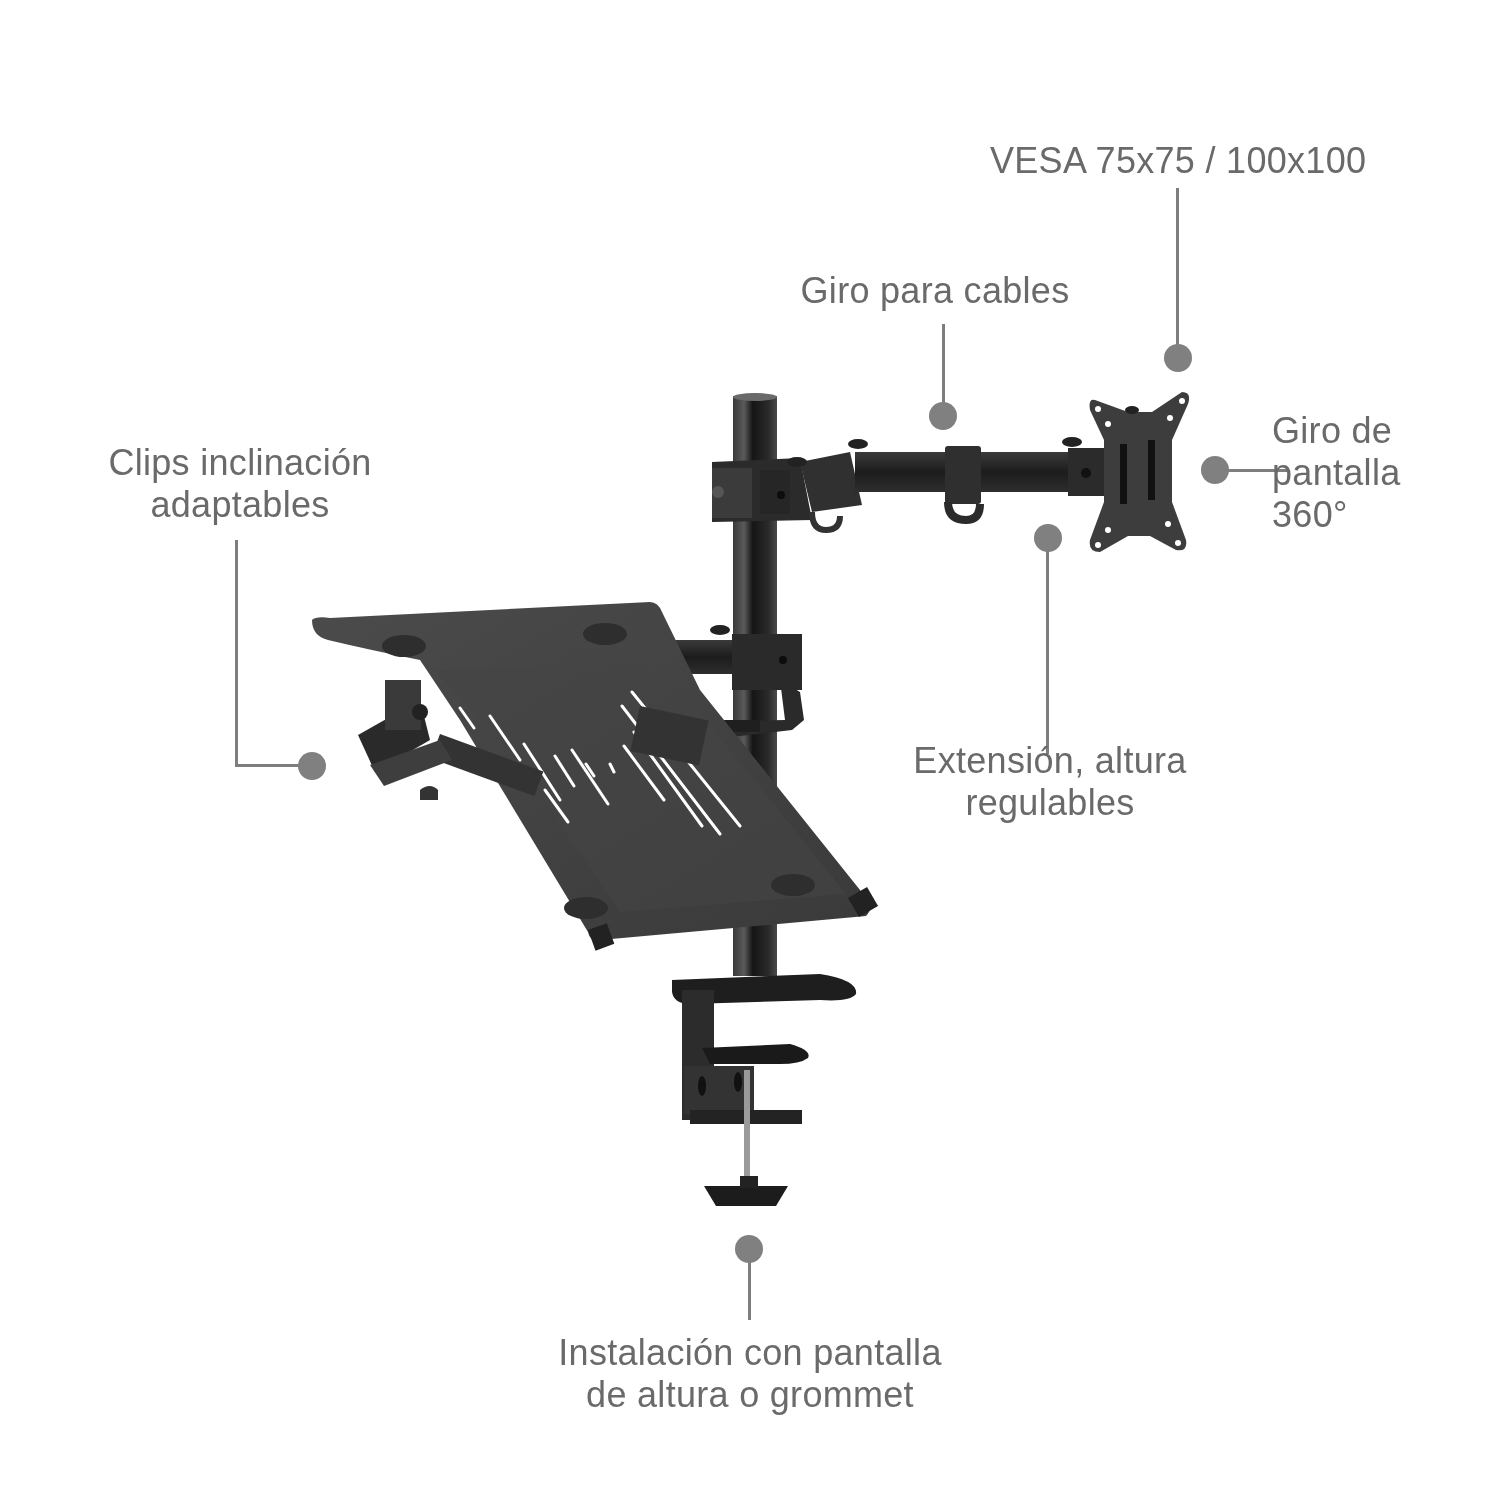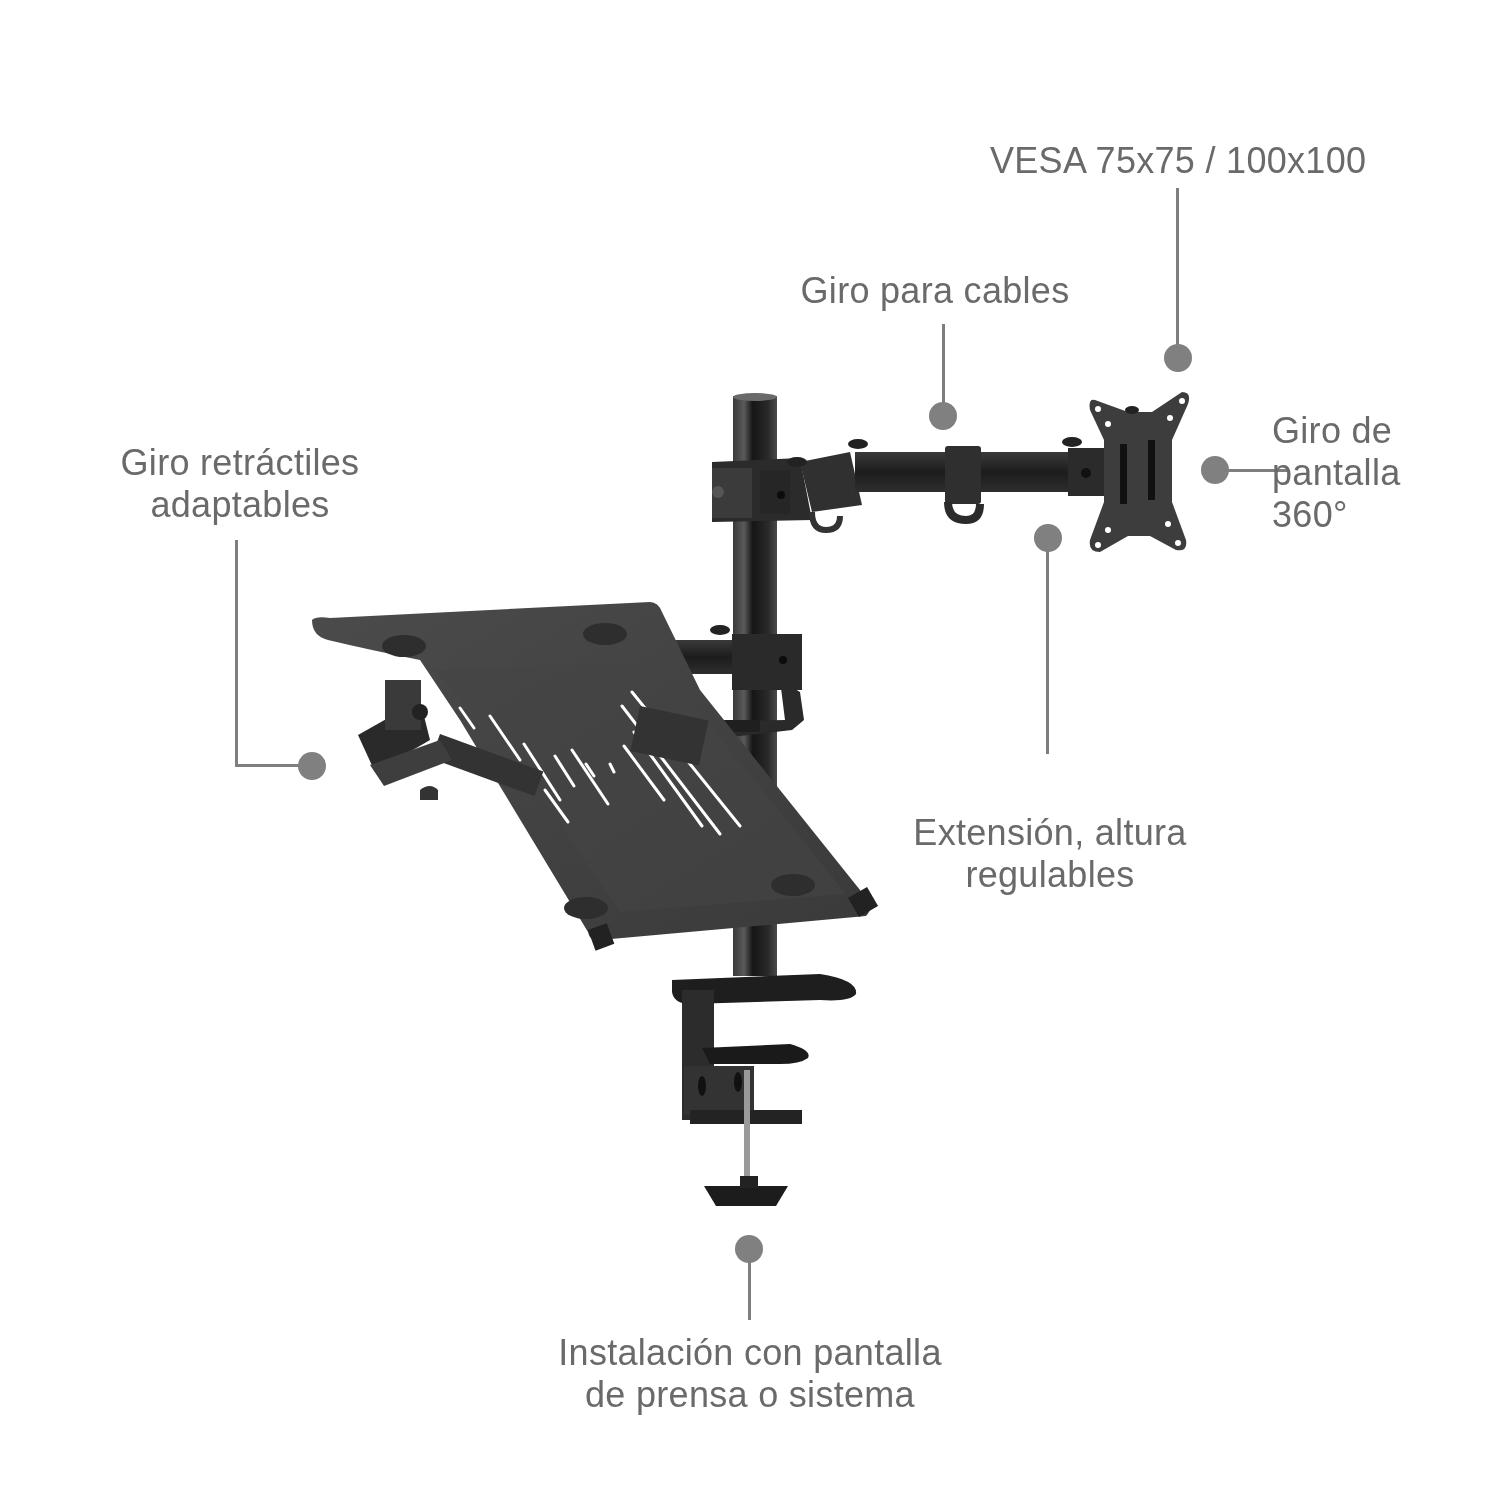--- a/index.html
+++ b/index.html
@@ -150,34 +150,34 @@
 
   <div class="dot" style="left:1201px; top:456px;"></div>
   <div class="line" style="left:1222px; top:469px; width:66px; height:3px;"></div>
   <div class="label left" style="left:1272px; top:410px; width:180px;">
     <span>Giro de</span>
     <span>pantalla</span>
     <span>360°</span>
   </div>
 
   <div class="label center" style="left:100px; top:442px; width:280px;">
-    <span>Giro retráctiles</span>
+    <span>Clips inclinación</span>
     <span>adaptables</span>
   </div>
   <div class="line" style="left:235px; top:540px; width:3px; height:226px;"></div>
   <div class="line" style="left:235px; top:764px; width:68px; height:3px;"></div>
   <div class="dot" style="left:298px; top:752px;"></div>
 
   <div class="dot" style="left:1034px; top:524px;"></div>
   <div class="line" style="left:1046px; top:550px; width:3px; height:204px;"></div>
-  <div class="label center" style="left:900px; top:812px; width:300px;">
+  <div class="label center" style="left:900px; top:740px; width:300px;">
     <span>Extensión, altura</span>
     <span>regulables</span>
   </div>
 
   <div class="dot" style="left:735px; top:1235px;"></div>
   <div class="line" style="left:748px; top:1260px; width:3px; height:60px;"></div>
   <div class="label center" style="left:540px; top:1332px; width:420px;">
     <span>Instalación con pantalla</span>
-    <span>de prensa o sistema</span>
+    <span>de altura o grommet</span>
   </div>
 
 </div>
 
 </body></html>

